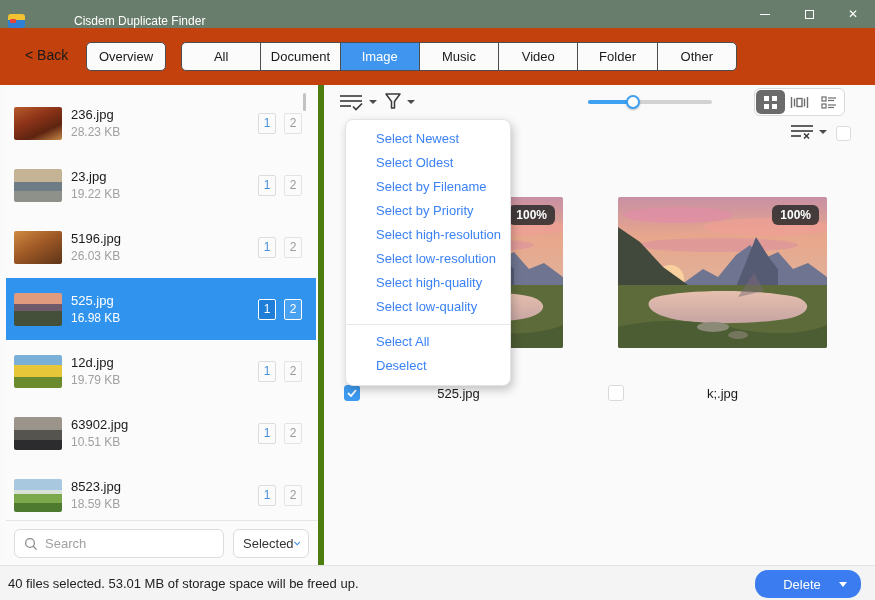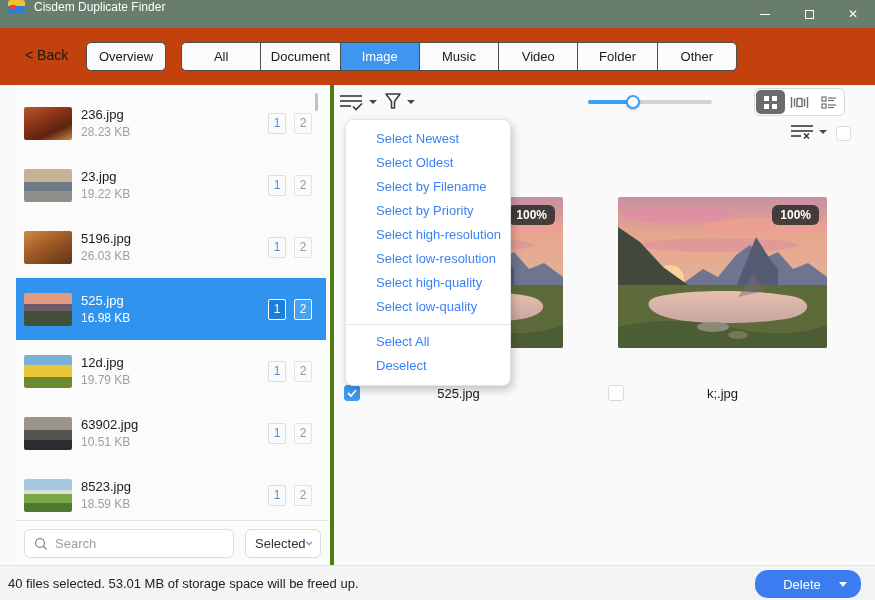--- a/index.html
+++ b/index.html
@@ -2,40 +2,40 @@
 <html><head>
 <meta charset="utf-8">
 <style>
   * { margin:0; padding:0; box-sizing:border-box; }
   html,body { width:875px; height:600px; overflow:hidden; }
   body { font-family:"Liberation Sans", sans-serif; background:#fafafa; position:relative; }
 
   .window { position:absolute; inset:0; background:#fafafa; }
 
   
-  .titlebar { position:absolute; left:0; top:0; width:875px; height:28px; background:#697d6c; display:flex; align-items:flex-start; }
+  .titlebar { position:absolute; left:0; top:0; width:875px; height:28px; background:#697d6c; display:flex; align-items:flex-end;gap:40px; }
   .app-icon { width:17px; height:14px; margin-left:8px; border-radius:3px; background:linear-gradient(180deg,#f2c233 0 45%,#2e7fd6 45% 100%); position:relative; overflow:hidden; }
   .app-icon::after { content:""; position:absolute; left:2px; top:5px; width:6px; height:4px; background:#e8453a; border-radius:1px; }
   .titlebar-title { color:#ffffff; font-size:12px; margin-left:9px; flex:1; }
   .win-controls { display:flex; height:28px; }
   .win-btn { width:44px; height:28px; color:#ffffff; font-size:12px; display:flex; align-items:center; justify-content:center; }
   .win-btn.max span { display:block; width:9px; height:9px; border:1px solid #fff; }
   .win-btn.min span { display:block; width:10px; height:1px; background:#fff; }
 
   
   .navbar { position:absolute; left:0; top:28px; width:875px; height:57px; background:#c2410c; }
   .back-link { position:absolute; left:25px; top:19px; font-size:14px; color:#1a1a1a; cursor:default; }
   .overview-btn { position:absolute; left:86px; top:14px; width:80px; height:29px; border:1px solid #4d4d4d; border-radius:5px; background:#fbfbfb; font-size:13px; color:#1a1a1a; display:flex; align-items:center; justify-content:center; }
   .tabs { position:absolute; left:181px; top:14px; width:556px; height:29px; display:flex; border:1px solid #4d4d4d; border-radius:5px; overflow:hidden; background:#fbfbfb; }
   .tab { flex:1; display:flex; align-items:center; justify-content:center; font-size:13px; color:#1a1a1a; border-right:1px solid #4d4d4d; }
   .tab:last-child { border-right:none; }
   .tab.active { background:#4096ee; color:#ffffff; }
 
   
-  .sidebar { position:absolute; left:16px; top:85px; width:318px; bottom:35px; background:#fbfbfb; border-right:4px solid #4d7c0f; }
+  .sidebar { position:absolute; left:6px; top:85px; width:318px; bottom:35px; background:#fbfbfb; border-right:6px solid #4d7c0f; }
   .file-list { position:absolute; left:0; top:0; right:1px; bottom:45px; overflow:hidden; padding-top:7px; }
   .file-row { position:relative; height:62px; width:310px; display:flex; align-items:center; }
   .file-row .thumb { width:48px; height:33px; margin-left:8px; border-radius:2px; flex:none; }
   .file-meta { margin-left:9px; flex:1; min-width:0; }
   .file-name { font-size:13px; color:#1a1a1a; }
   .file-size { font-size:12px; color:#a0a0a0; margin-top:3px; }
   .count-badges { display:flex; gap:8px; margin-right:14px; }
   .count-badge { width:18px; height:21px; border:1px solid #e3e3e3; border-radius:2px; font-size:12px; display:flex; align-items:center; justify-content:center; background:transparent; }
   .count-badge.primary { color:#4a90d9; border-color:#dcdcdc; }
   .count-badge.secondary { color:#9a9a9a; }

